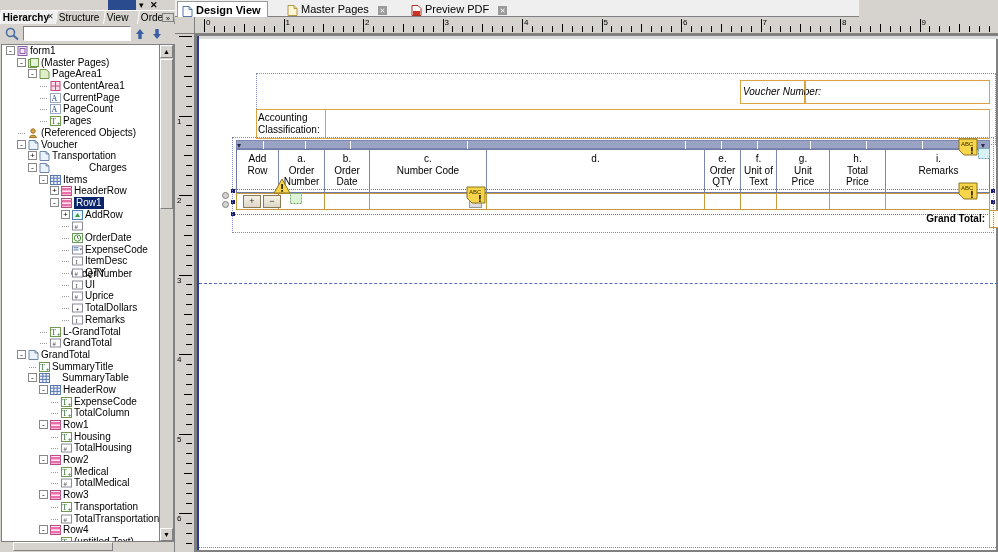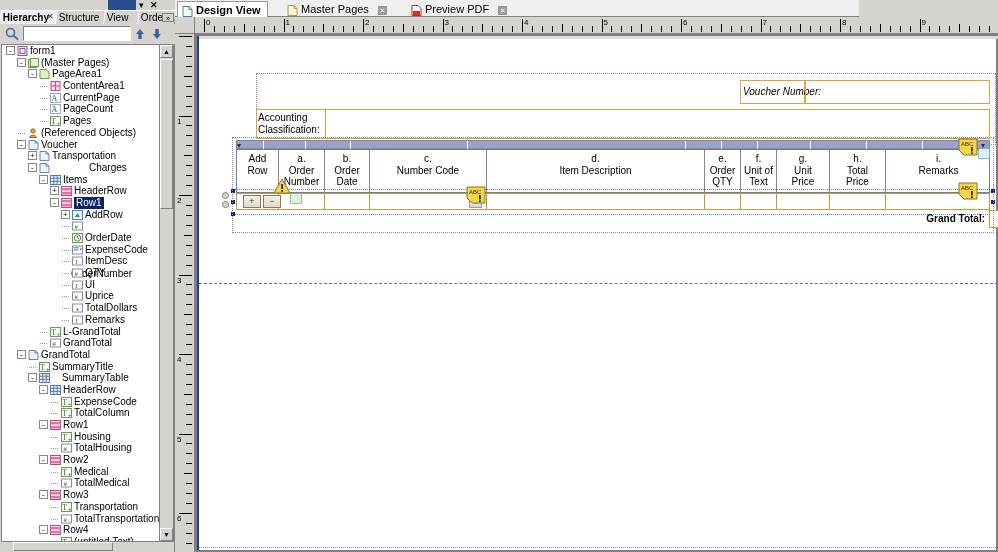--- a/index.html
+++ b/index.html
@@ -964,21 +964,20 @@
               <div>b.</div>
               <div>Order</div>
               <div>Date</div>
             </div>
             <div class="hdr-cell" style="left:133px; width:117px;">
               <div>c.</div>
               <div>Number Code</div>
             </div>
             <div class="hdr-cell" style="left:250px; width:218px;">
               <div>d.</div>
-              <div>Item Description</div>
             </div>
             <div class="hdr-cell" style="left:468px; width:36px;">
               <div>e.</div>
               <div>Order</div>
               <div>QTY</div>
             </div>
             <div class="hdr-cell" style="left:504px; width:36px;">
               <div>f.</div>
               <div>Unit of</div>
               <div>Text</div>

